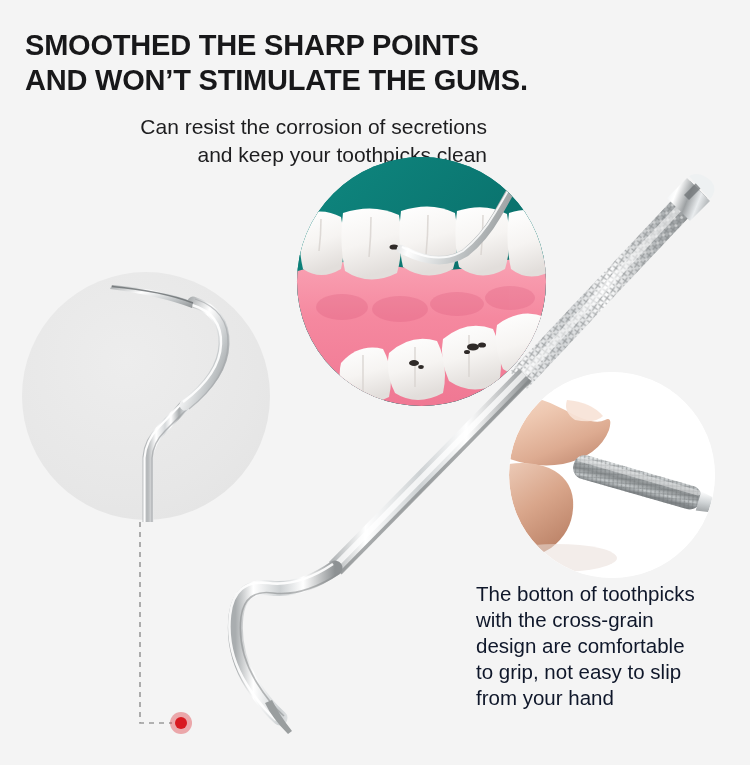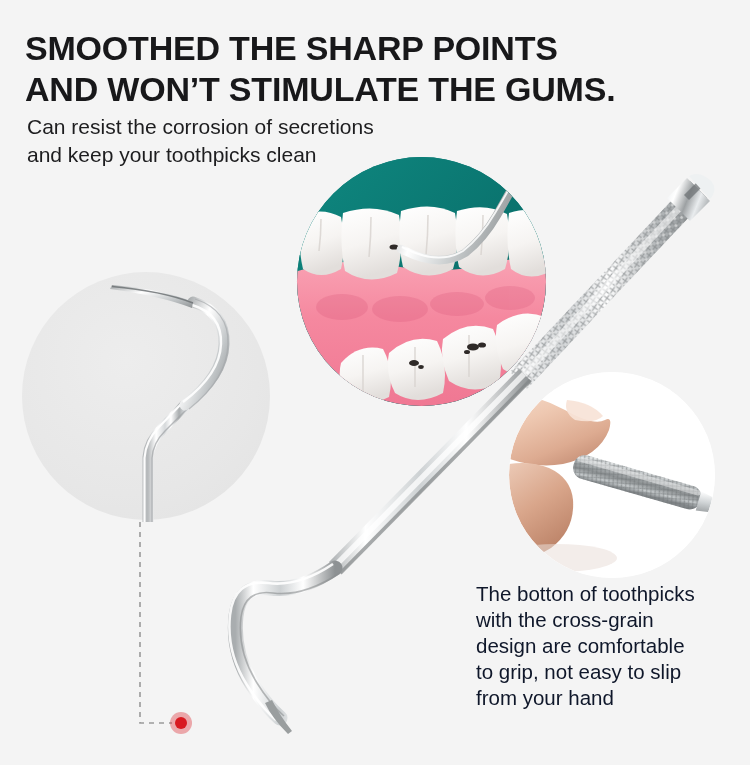--- a/index.html
+++ b/index.html
@@ -20,37 +20,38 @@
     background: #f4f4f4;
     overflow: hidden;
   }
 
   
   #headline {
     position: absolute;
     left: 25px;
     top: 28px;
     width: 700px;
-    font-size: 34px;
+    font-size: 29px;
     font-weight: bold;
     line-height: 1.22;
     letter-spacing: -0.2px;
     color: #18181a;
     white-space: pre-line;
   }
   #subhead {
     position: absolute;
     left: 27px;
     top: 113px;
     width: 460px;
     font-size: 21px;
     font-weight: normal;
     line-height: 1.32;
     color: #1d1d1f;
     white-space: pre-line;
+    text-align: right;
   }
 
   
   #grip-caption {
     position: absolute;
     left: 476px;
     top: 581px;
     width: 268px;
     font-size: 20.5px;
     line-height: 1.27;

